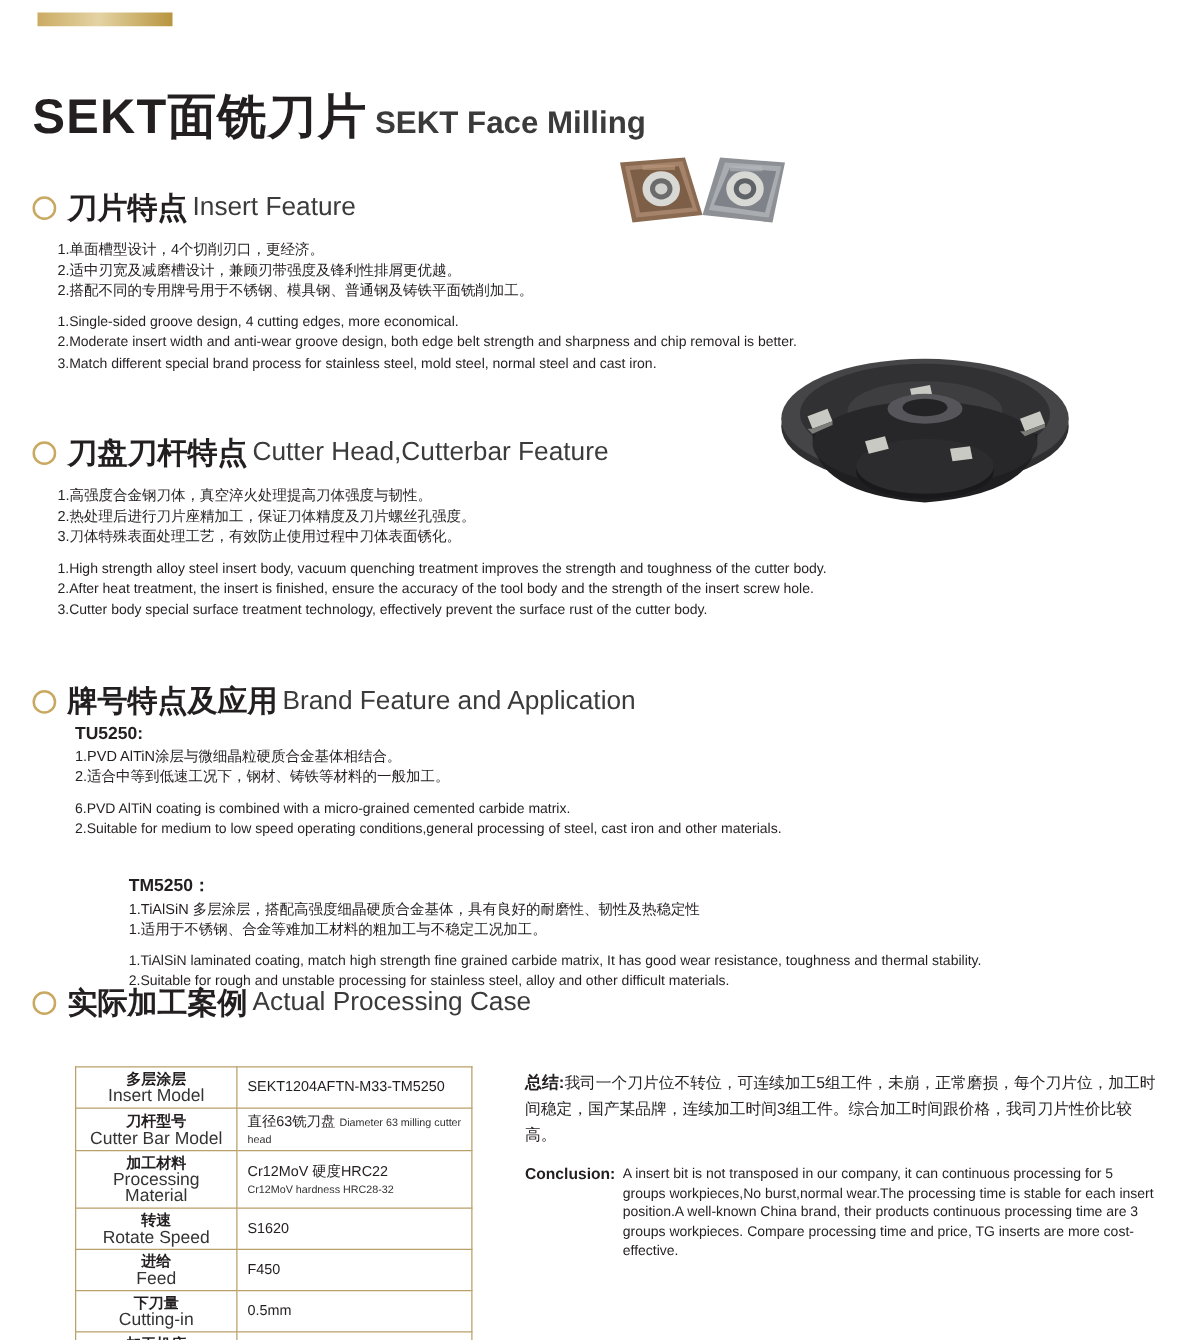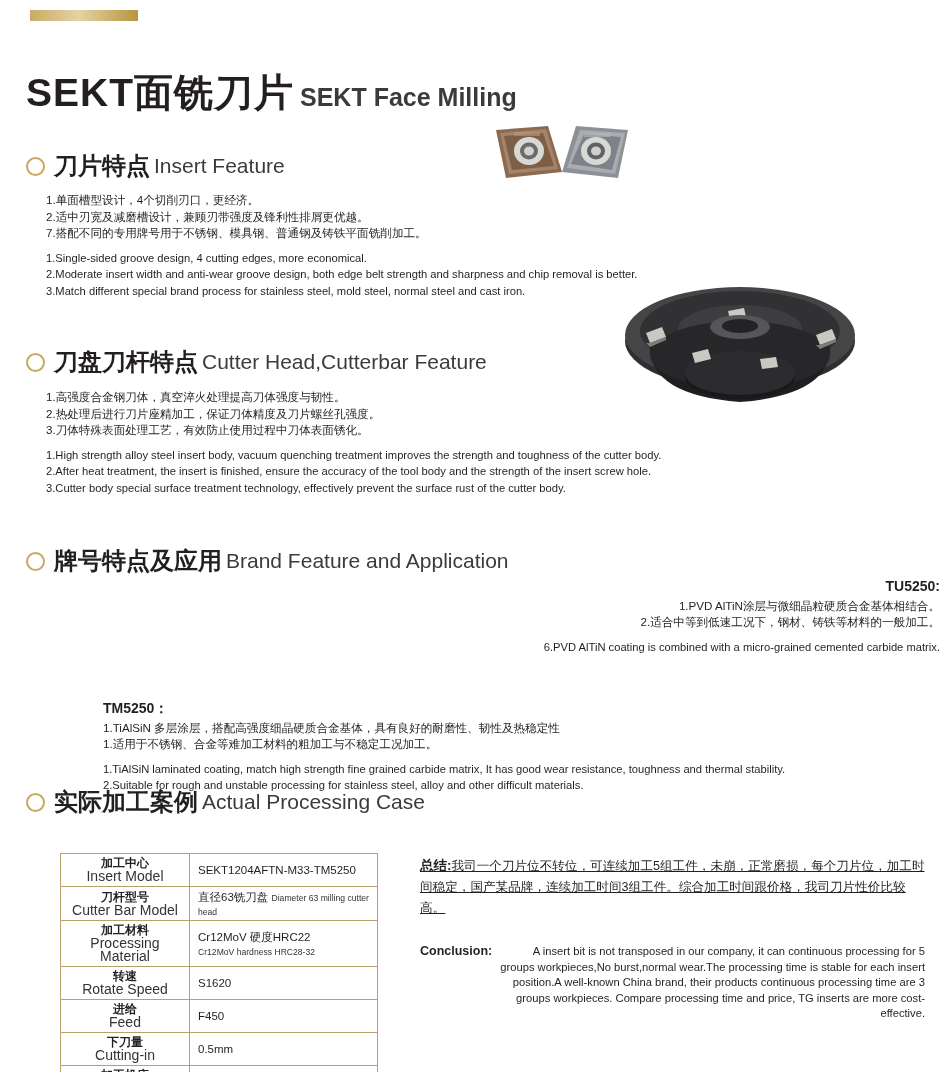--- a/index.html
+++ b/index.html
@@ -159,32 +159,30 @@
   .concl {
     position: absolute;
     left: 420px;
     top: 855px;
     width: 505px;
   }
   .concl-cn {
     font-size: 12.6px;
     line-height: 21px;
     color: #231f20;
-    text-decoration: underline;
   }
   .concl-cn b {
     font-size: 13.5px;
   }
   .concl-en {
-    margin-top: 25px;
+    margin-top: 13px;
     font-size: 11.2px;
     line-height: 15.5px;
     color: #231f20;
     display: flex;
-    text-align: right;
   }
   .concl-en .lbl {
     font-weight: bold;
     font-size: 12.5px;
     white-space: nowrap;
     margin-right: 6px;
   }
 </style>
 </head>
 <body>
@@ -197,21 +195,21 @@
     <span class="cn">SEKT面铣刀片</span><span class="en">SEKT Face Milling</span>
   </div>
 
   <div class="sec-head" style="left:26px; top:150px;">
     <span class="ring"></span><span class="cn">刀片特点</span><span class="en">Insert Feature</span>
   </div>
 
   <div class="body-block" style="left:46px; top:192px; width:880px;">
     <div class="cn-line">1.单面槽型设计，4个切削刃口，更经济。</div>
     <div class="cn-line">2.适中刃宽及减磨槽设计，兼顾刃带强度及锋利性排屑更优越。</div>
-    <div class="cn-line">7.搭配不同的专用牌号用于不锈钢、模具钢、普通钢及铸铁平面铣削加工。</div>
+    <div class="cn-line">2.搭配不同的专用牌号用于不锈钢、模具钢、普通钢及铸铁平面铣削加工。</div>
     <div class="gap"></div>
     <div class="en-line">1.Single-sided groove design, 4 cutting edges, more economical.</div>
     <div class="en-line">2.Moderate insert width and anti-wear groove design, both edge belt strength and sharpness and chip removal is better.</div>
     <div class="en-line">3.Match different special brand process for stainless steel, mold steel, normal steel and cast iron.</div>
   </div>
 
   <div class="insert-img-wrap">
     <svg width="160" height="72" viewBox="0 0 160 72">
       <g>
         <polygon points="4,14 56,10 70,56 14,62" fill="#8a6a50"></polygon>
@@ -272,46 +270,47 @@
       </g>
       <ellipse cx="130" cy="50" rx="30" ry="12" fill="#55555a"></ellipse>
       <ellipse cx="130" cy="49" rx="18" ry="7" fill="#232326"></ellipse>
     </svg>
   </div>
 
   <div class="sec-head" style="left:26px; top:545px;">
     <span class="ring"></span><span class="cn">牌号特点及应用</span><span class="en">Brand Feature and Application</span>
   </div>
 
-  <div class="body-block" style="left:60px; top:578px; width:880px;text-align:right;">
+  <div class="body-block" style="left:60px; top:578px; width:880px;">
     <div class="grade-label">TU5250:</div>
     <div class="cn-line">1.PVD AlTiN涂层与微细晶粒硬质合金基体相结合。</div>
     <div class="cn-line">2.适合中等到低速工况下，钢材、铸铁等材料的一般加工。</div>
     <div class="gap"></div>
     <div class="en-line">6.PVD AlTiN coating is combined with a micro-grained cemented carbide matrix.</div>
+    <div class="en-line">2.Suitable for medium to low speed operating conditions,general processing of steel, cast iron and other materials.</div>
   </div>
 
   <div class="body-block" style="left:60px; top:700px; width:880px;margin-left:43px;">
     <div class="grade-label">TM5250：</div>
     <div class="cn-line">1.TiAlSiN 多层涂层，搭配高强度细晶硬质合金基体，具有良好的耐磨性、韧性及热稳定性</div>
     <div class="cn-line">1.适用于不锈钢、合金等难加工材料的粗加工与不稳定工况加工。</div>
     <div class="gap"></div>
     <div class="en-line">1.TiAlSiN laminated coating, match high strength fine grained carbide matrix, It has good wear resistance, toughness and thermal stability.</div>
     <div class="en-line">2.Suitable for rough and unstable processing for stainless steel, alloy and other difficult materials.</div>
   </div>
 
   <div class="sec-head" style="left:26px; top:786px;">
     <span class="ring"></span><span class="cn">实际加工案例</span><span class="en">Actual Processing Case</span>
   </div>
 
   <table class="spec-table">
     <tbody>
       <tr>
         <td class="label">
-          <span class="l-cn">加工中心</span>
+          <span class="l-cn">多层涂层</span>
           <span class="l-en">Insert Model</span>
         </td>
         <td class="value">
           <span>SEKT1204AFTN-M33-TM5250</span>
         </td>
       </tr>
       <tr>
         <td class="label">
           <span class="l-cn">刀杆型号</span>
           <span class="l-en">Cutter Bar Model</span>

